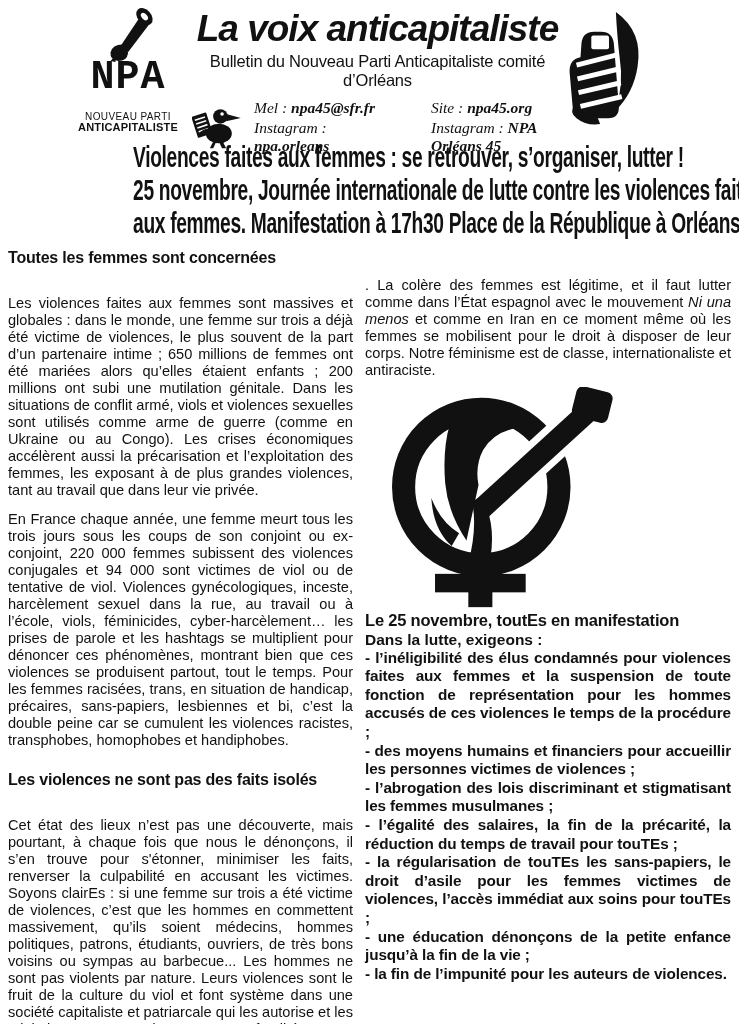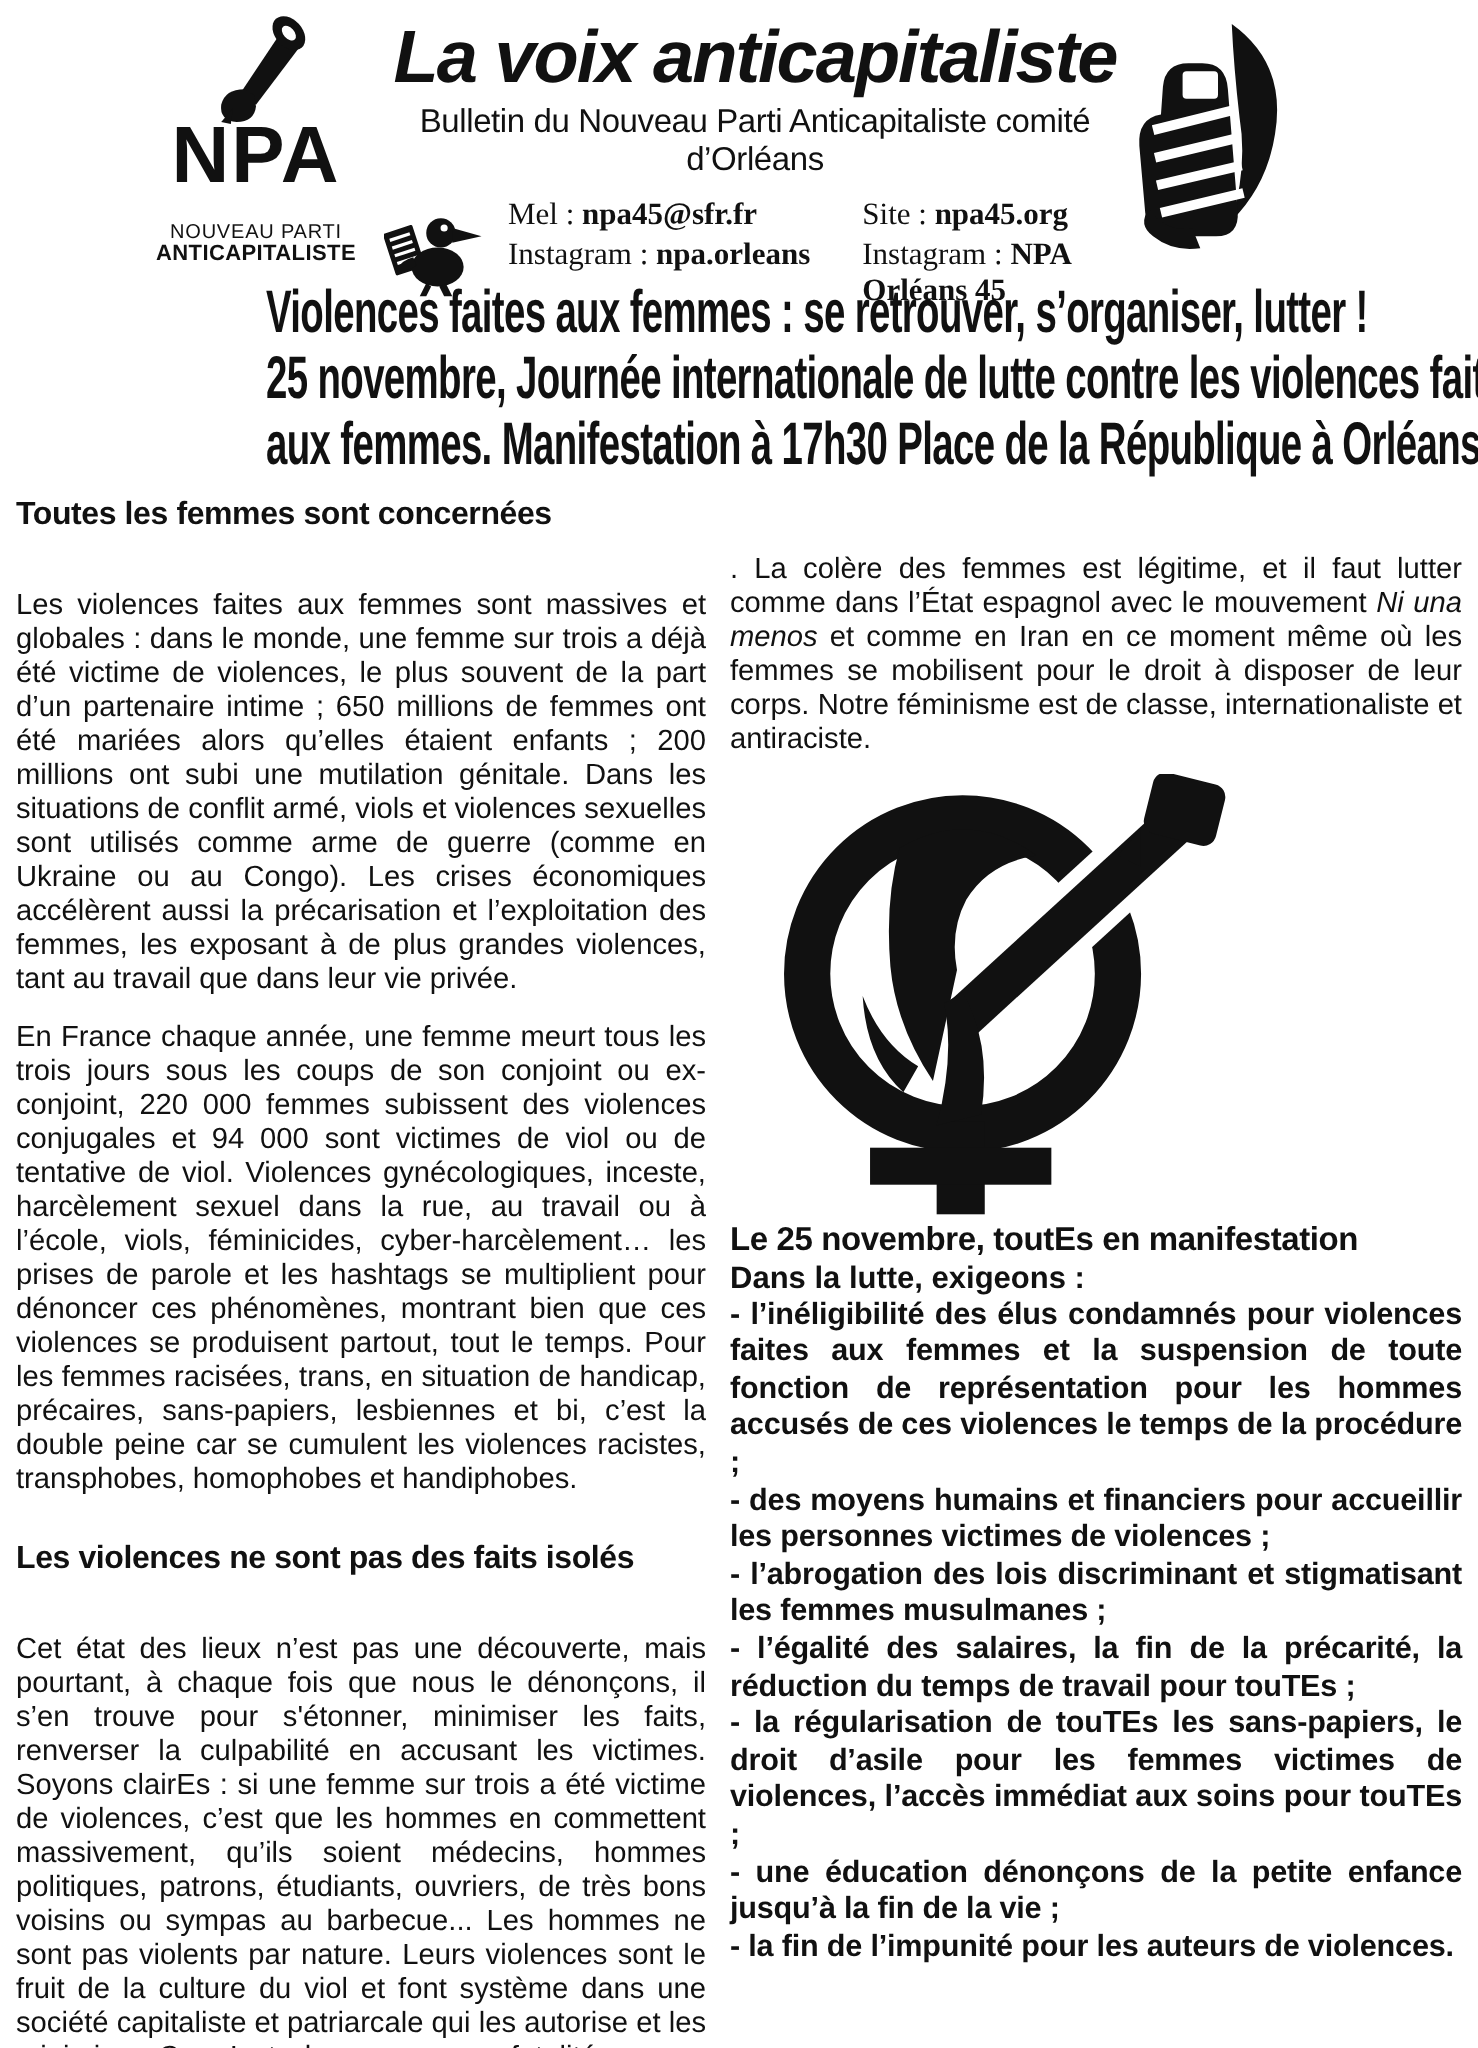--- a/index.html
+++ b/index.html
@@ -6,32 +6,32 @@
   html,body { background:#888; }
   .page {
     position:relative; width:739px; height:1024px; margin:0 auto;
     background:#ffffff; color:#111; overflow:hidden;
     font-family:"Liberation Sans", sans-serif;
   }
   
   .masthead { display:flex; align-items:flex-start; padding:4px 0 0 0; height:132px; }
   .npa-logo { width:128px; margin-left:64px; text-align:center; line-height:1; flex:none; }
   .npa-logo svg { display:block; margin:0 auto; }
-  .npa-acronym { font-size:40px; font-weight:900; letter-spacing:1px; margin-top:-4px; }
+  .npa-acronym { font-size:40px; font-weight:900; letter-spacing:1px; margin-top:-4px;font-family:Liberation Mono, monospace; }
   .npa-sub1 { font-size:10px; font-weight:400; letter-spacing:.4px; margin-top:14px; }
   .npa-sub2 { font-size:11px; font-weight:900; letter-spacing:.2px; }
   .masthead-center { flex:1; text-align:center; padding-top:6px; }
   .paper-title {
     font-size:37px; font-weight:700; font-style:italic;
     letter-spacing:-1px; line-height:1.05;
   }
   .paper-subtitle { font-size:16.5px; margin-top:3px; letter-spacing:-0.2px;text-align:center; }
   .contact-block {
     display:flex; align-items:center; justify-content:center;
-    margin-top:9px; font-family:"Liberation Serif", serif; font-size:15.5px;
+    margin-top:9px; font-family:"Liberation Serif", serif; font-size:15.5px;font-style:italic;
   }
   .duck { flex:none; margin-right:10px; }
   .contact-grid { display:grid; grid-template-columns:auto auto; gap:2px 26px; text-align:left; }
   .contact-grid b { font-weight:700; }
   .fist-art { flex:none; width:92px; margin:6px 84px 0 0; }
   
   .headline { margin-top:8px; }
   .headline div {
     font-weight:800; font-size:30px; line-height:33px; white-space:nowrap;
     letter-spacing:-0.5px; transform:scaleX(0.64); transform-origin:50% 50%;

